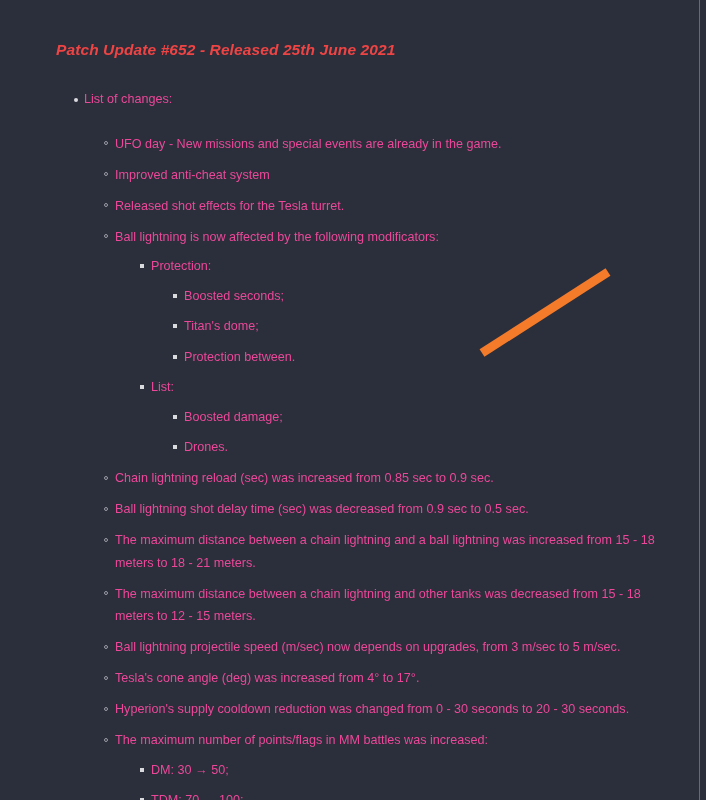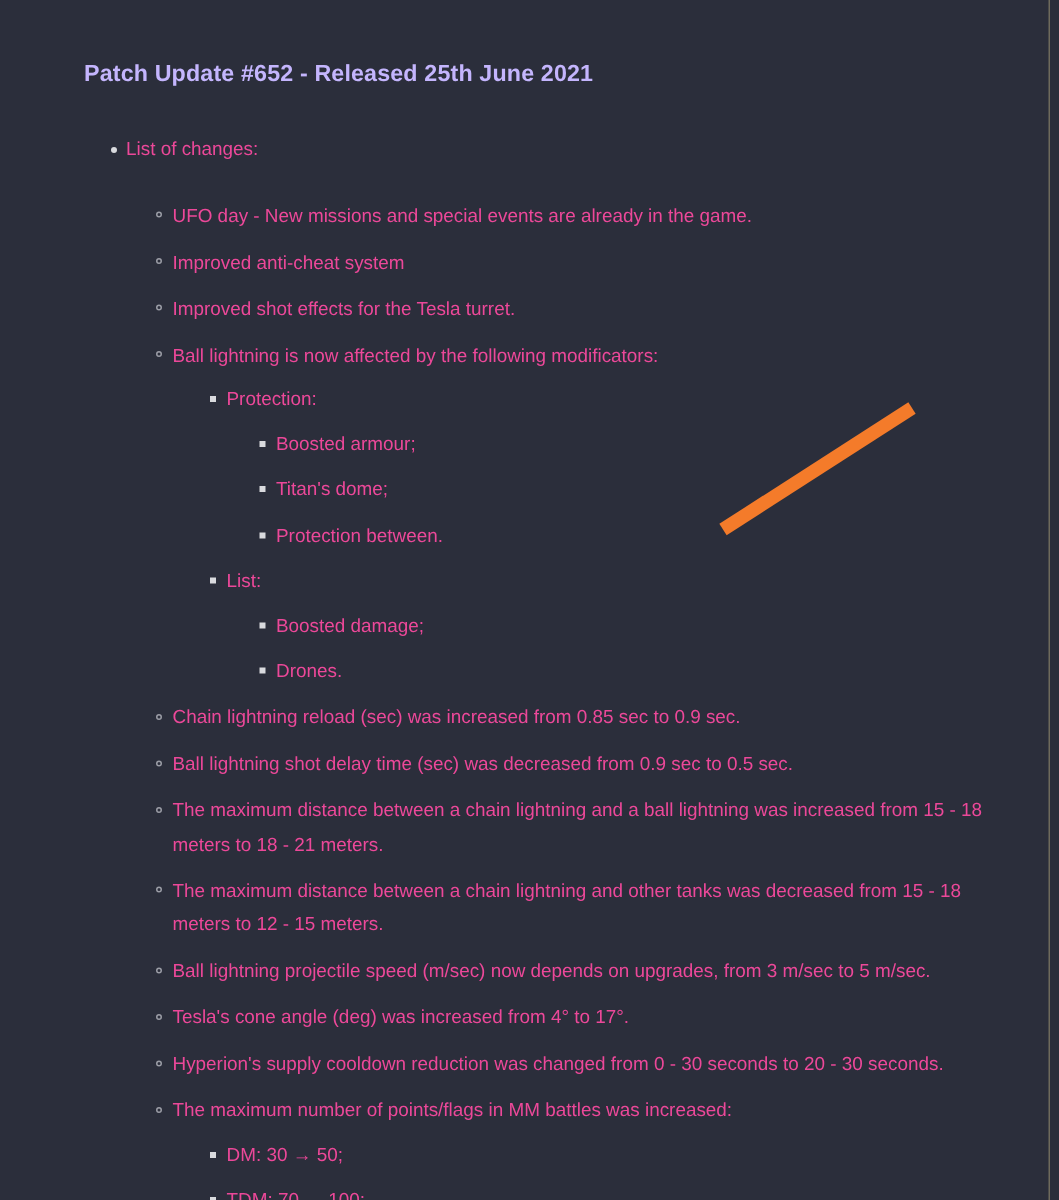--- a/index.html
+++ b/index.html
@@ -144,51 +144,51 @@
     width: 706px;
     height: 800px;
     pointer-events: none;
   }
 </style>
 </head>
 <body style="background: rgb(43, 46, 59);">
 
 <div id="page" style="background: rgb(43, 46, 59);">
 
-  <h1 id="title" style="color: #c4b5fd;">Patch Update #652 - Released 25th June 2021</h1>
+  <h1 id="title" style="color: #ef4444; font-style: italic;">Patch Update #652 - Released 25th June 2021</h1>
 
   <div id="content">
     <ul class="lvl1">
       <li>
         <span class="txt">List of changes:</span>
 
         <ul class="lvl2">
 
           <li>
             <span class="txt">UFO day - New missions and special events are already in the game.</span>
           </li>
 
           <li>
             <span class="txt">Improved anti-cheat system</span>
           </li>
 
           <li>
-            <span class="txt">Improved shot effects for the Tesla turret.</span>
+            <span class="txt">Released shot effects for the Tesla turret.</span>
           </li>
 
           <li>
             <span class="txt">Ball lightning is now affected by the following modificators:</span>
 
             <ul class="lvl3">
               <li>
                 <span class="txt">Protection:</span>
 
                 <ul class="lvl4">
                   <li>
-                    <span class="txt">Boosted armour;</span>
+                    <span class="txt">Boosted seconds;</span>
                   </li>
                   <li>
                     <span class="txt">Titan's dome;</span>
                   </li>
                   <li>
                     <span class="txt">Protection between.</span>
                   </li>
                 </ul>
               </li>
 

